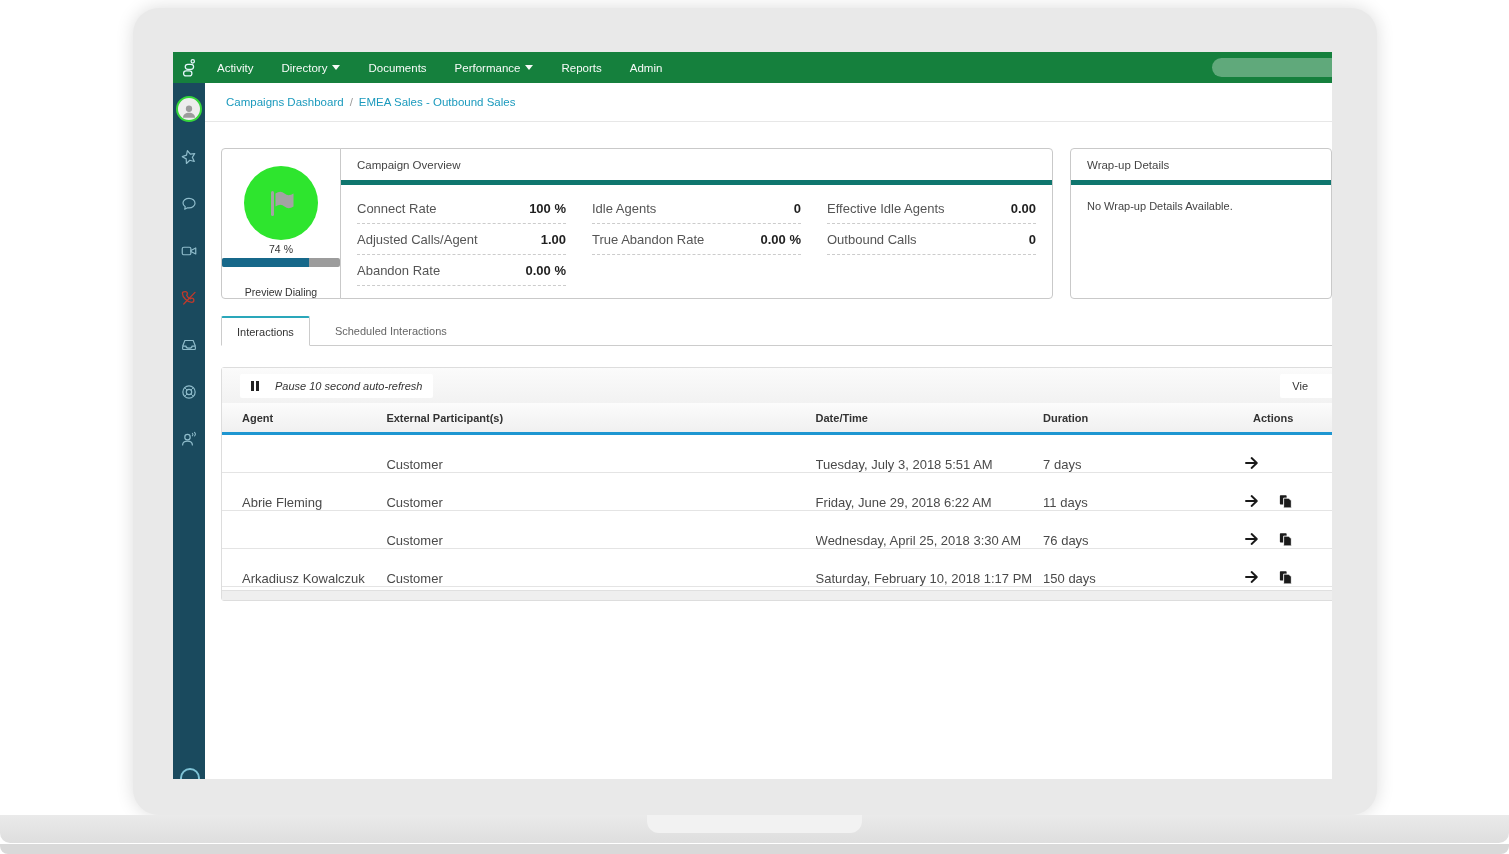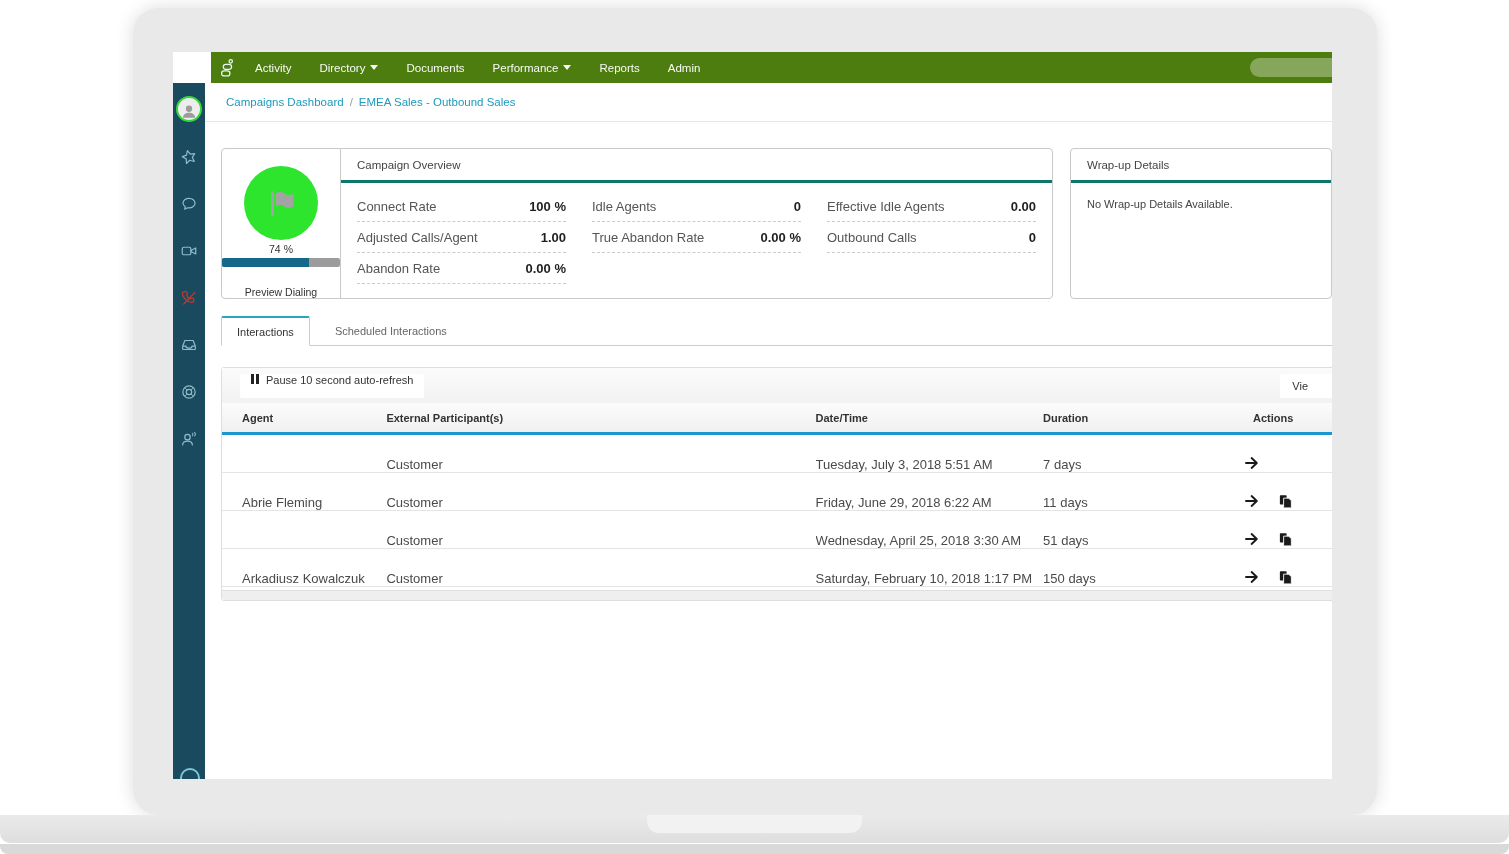--- a/index.html
+++ b/index.html
@@ -13,22 +13,22 @@
   .base{position:absolute;left:0;top:815px;width:1509px;height:28px;
         background:linear-gradient(#eaeaea,#dedede);border-radius:0 0 10px 10px;}
   .base-lip{position:absolute;left:0;top:844px;width:1509px;height:10px;background:#d9d9d9;
         border-radius:0 0 8px 8px;}
   .notch{position:absolute;left:647px;top:815px;width:215px;height:18px;background:#f2f2f2;
         border-radius:0 0 12px 12px;}
 
   
   .screen{position:absolute;left:173px;top:52px;width:1159px;height:727px;background:#fff;overflow:hidden;}
 
-  .topnav{position:absolute;left:0;top:0;right:0;height:31px;background:#4d7c0f;display:flex;
-          align-items:center;color:#fff;margin-left:38px;}
+  .topnav{position:absolute;left:0;top:0;right:0;height:31px;background:#15803d;display:flex;
+          align-items:center;color:#fff;}
   .logo{width:32px;display:flex;justify-content:center;align-items:center;}
   .nav-items{display:flex;align-items:center;gap:28px;margin-left:12px;font-size:11.5px;}
   .nav-item{display:flex;align-items:center;gap:5px;white-space:nowrap;opacity:.97;cursor:pointer;}
   .search-pill{position:absolute;left:1039px;top:6px;width:300px;height:19px;border-radius:10px;
           background:rgba(255,255,255,.32);}
 
   .sidebar{position:absolute;left:0;top:31px;width:32px;bottom:0;background:#1a4a5e;display:flex;
           flex-direction:column;align-items:center;}
   .avatar-wrap{margin-top:13px;width:22px;height:22px;border-radius:50%;border:2px solid #35d63a;
           background:#ededed;display:flex;align-items:flex-end;justify-content:center;overflow:hidden;}
@@ -50,43 +50,43 @@
   .profile-card{width:135px;height:151px;border-radius:4px 0 0 4px;display:flex;flex-direction:column;
           align-items:center;}
   .flag-circle{margin-top:17px;width:74px;height:74px;border-radius:50%;background:#2ee52e;
           display:flex;align-items:center;justify-content:center;}
   .pct{font-size:10.5px;color:#333;margin-top:3px;}
   .pbar{margin-top:3px;width:118px;height:9px;background:#9c9c9c;border-radius:2px;overflow:hidden;}
   .pbar-fill{height:100%;background:#16688a;}
   .dialing{font-size:10.5px;color:#333;margin-top:19px;}
 
   .overview-card{margin-left:-1px;width:767px;height:151px;border-radius:0 4px 4px 0;}
-  .card-title{font-size:11.5px;color:#444;padding:10px 16px 9px;border-bottom:3px solid #0f766e;}
+  .card-title{font-size:11.5px;color:#444;padding:10px 16px 9px;border-bottom:5px solid #0f766e;}
   .stats{display:flex;gap:26px;margin-top:8px;padding:0 16px;}
   .stat-col{width:209px;}
   .stat-row{display:flex;justify-content:space-between;align-items:center;height:30px;
           border-bottom:1px dashed #ccc;font-size:13px;}
   .stat-label{color:#555;}
   .stat-value{color:#1f1f1f;font-weight:bold;}
 
   .wrapup-card{margin-left:17px;width:340px;height:151px;border-radius:4px;}
   .wrapup-body{font-size:11px;color:#444;padding:15px 16px;}
 
   .tabs{margin-top:17px;border-bottom:1px solid #ccc;display:flex;height:29px;align-items:stretch;}
   .tab{font-size:11px;display:flex;align-items:center;padding:0 15px;cursor:pointer;}
   .tab.active{border:1px solid #ccc;border-bottom:1px solid #fff;border-top:2px solid #2aa7ba;
           background:#fff;margin-bottom:-1px;color:#333;border-radius:2px 2px 0 0;}
   .tab.inactive{color:#666;margin-left:10px;}
 
   .table-card{margin-top:21px;width:1120px;border:1px solid #ddd;border-radius:3px;box-sizing:border-box;
           background:#fff;}
   .toolbar{height:35px;background:linear-gradient(#fbfbfb,#f2f2f2);display:flex;align-items:center;
           padding:0 10px;}
-  .pause-btn{background:#fff;height:24px;display:flex;align-items:flex-start;gap:7px;padding:0 11px;
-          font-size:11px;color:#333;margin-left:8px;border-radius:2px;cursor:pointer;}
+  .pause-btn{background:#fff;height:24px;display:flex;align-items:center;gap:16px;padding:0 11px;
+          font-size:11px;color:#333;margin-left:8px;border-radius:2px;cursor:pointer;font-style:italic;}
   .pause-ic{display:flex;gap:2px;}
   .pause-ic i{width:3px;height:10px;background:#222;display:block;}
   .view-btn{margin-left:auto;margin-right:-4px;background:#fff;height:24px;display:flex;align-items:center;
           padding:0 26px 0 12px;font-size:11px;color:#333;border-radius:2px;cursor:pointer;}
 
   .thead{height:29px;background:linear-gradient(#fcfcfc,#f0f0f0);border-bottom:3px solid #1e96d1;
           display:flex;align-items:center;font-size:11px;font-weight:bold;color:#333;}
   .trow{height:37px;display:flex;align-items:flex-end;font-size:13px;color:#4a4a4a;
           border-bottom:1px solid #e4e4e4;}
   .c{white-space:nowrap;overflow:hidden;}
@@ -361,21 +361,21 @@
                     <use href="#ic-copy"></use>
                   </svg>
                 </span>
             </div>
           </div>
 
           <div class="trow">
             <div class="c c-agent"></div>
             <div class="c c-part">Customer</div>
             <div class="c c-date">Wednesday, April 25, 2018 3:30 AM</div>
-            <div class="c c-dur">51 days</div>
+            <div class="c c-dur">76 days</div>
             <div class="c c-act">
               <span class="slot">
                   <svg width="16" height="16">
                     <use href="#ic-arrow"></use>
                   </svg>
                 </span>
               <span class="slot">
                   <svg width="15" height="15">
                     <use href="#ic-copy"></use>
                   </svg>

